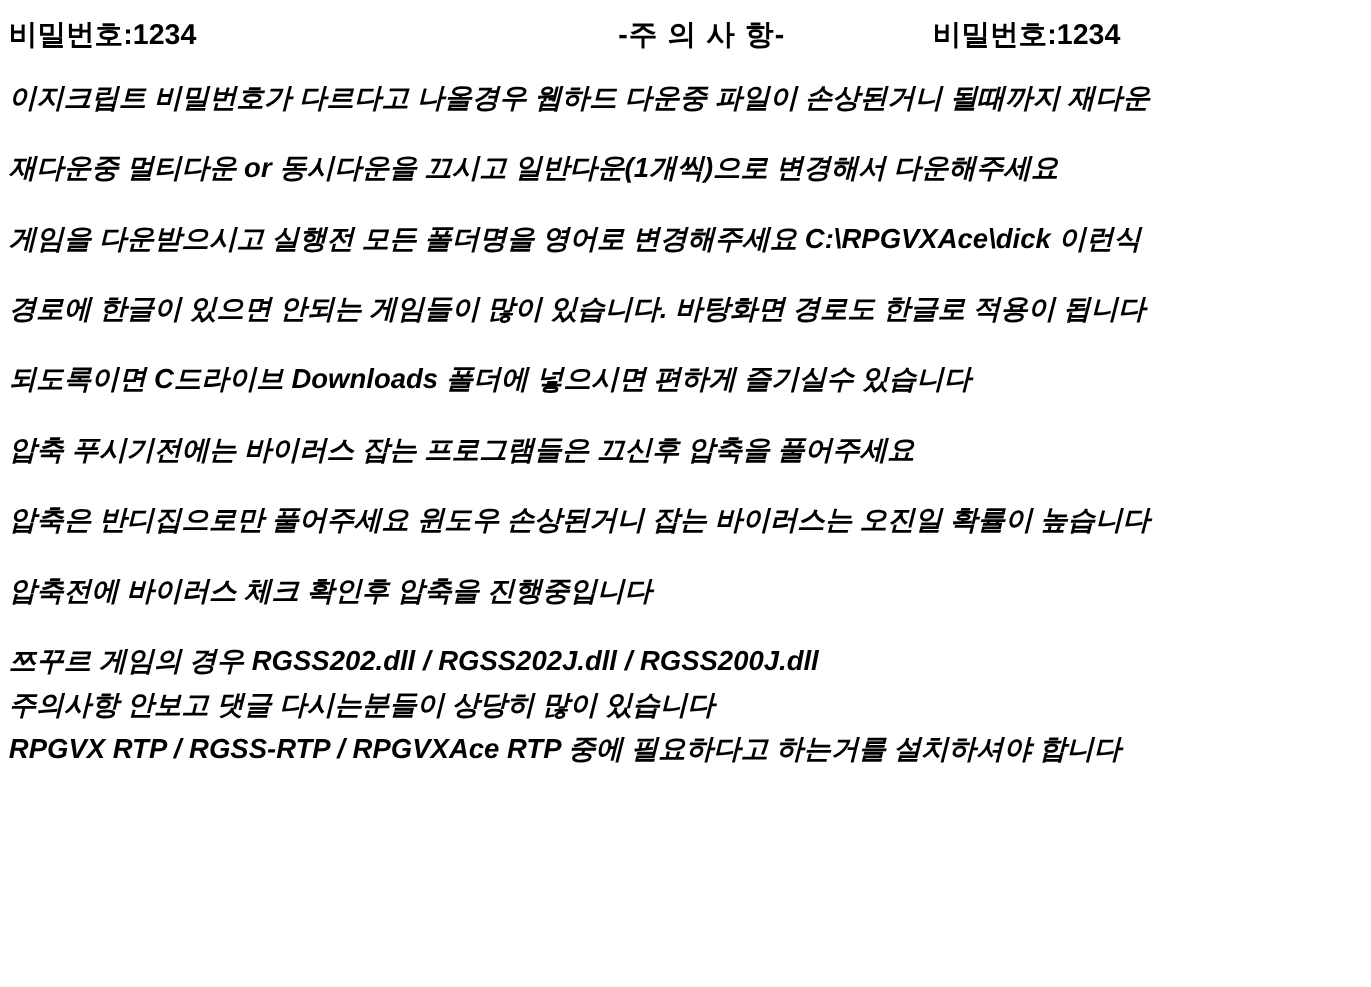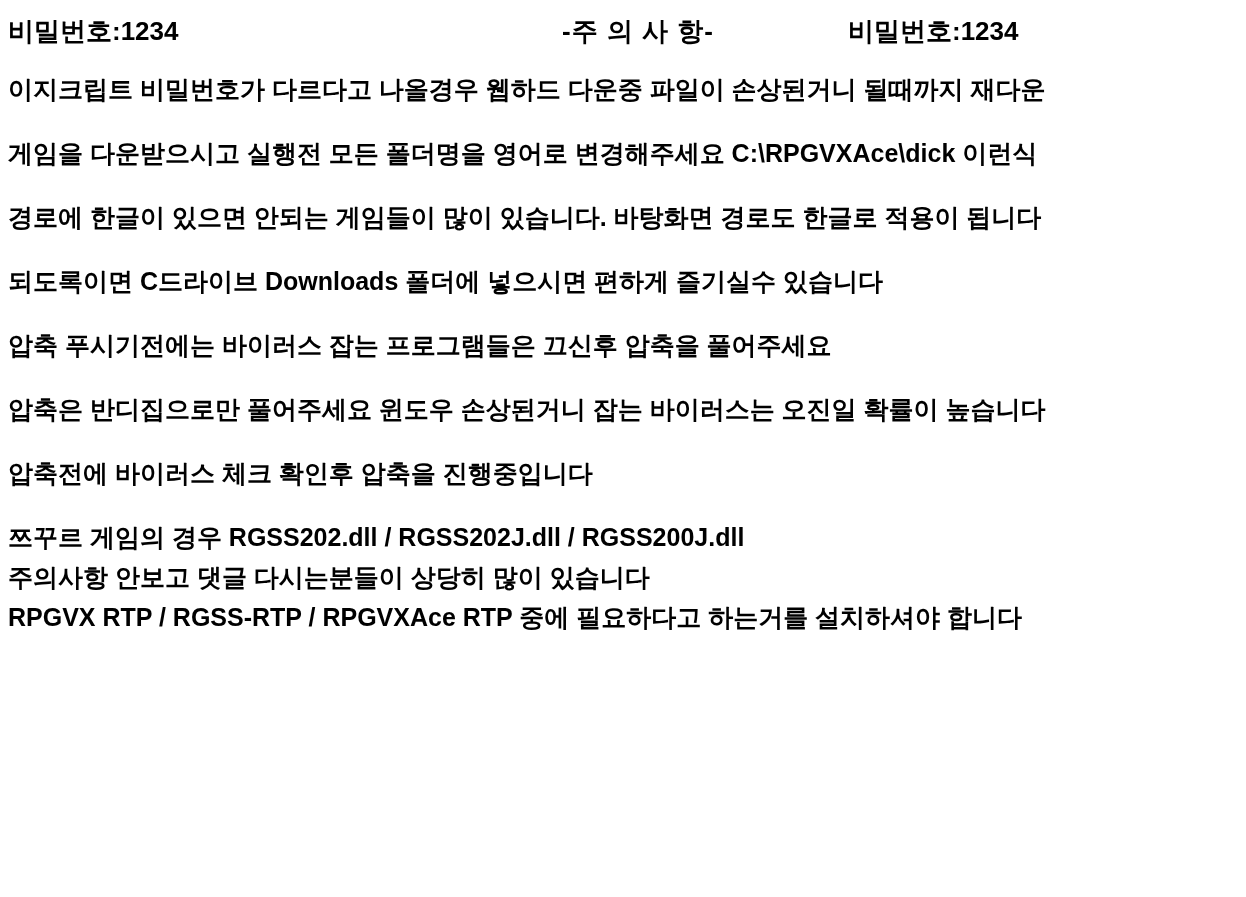--- a/index.html
+++ b/index.html
@@ -43,40 +43,42 @@
   .header-right {
     flex: 1 1 auto;
     text-align: left;
   }
   .line {
     font-size: 25px;
     font-weight: bold;
     white-space: nowrap;
     margin: 12px 0 36px 0;
     line-height: 1.12;
+    font-style: italic;
   }
   .line.tight {
     margin-bottom: 4px;
   }
   .line.last {
     margin-bottom: 0;
   }
 </style>
 </head>
 <body>
 
 <div class="page">
 
   <div class="header-row">
     <span class="header-left">비밀번호:1234</span>
     <span class="header-center">-주  의  사  항-</span>
     <span class="header-right">비밀번호:1234</span>
   </div>
 
   <p class="line">이지크립트 비밀번호가 다르다고 나올경우 웹하드 다운중 파일이 손상된거니 될때까지 재다운</p>
+  <p class="line">재다운중 멀티다운 or 동시다운을 끄시고 일반다운(1개씩)으로 변경해서 다운해주세요</p>
   <p class="line">게임을 다운받으시고 실행전 모든 폴더명을 영어로 변경해주세요 C:\RPGVXAce\dick 이런식</p>
   <p class="line">경로에 한글이 있으면 안되는 게임들이 많이 있습니다. 바탕화면 경로도 한글로 적용이 됩니다</p>
   <p class="line">되도록이면 C드라이브 Downloads 폴더에 넣으시면 편하게 즐기실수 있습니다</p>
   <p class="line">압축 푸시기전에는 바이러스 잡는 프로그램들은 끄신후 압축을 풀어주세요</p>
   <p class="line">압축은 반디집으로만 풀어주세요 윈도우 손상된거니 잡는 바이러스는 오진일 확률이 높습니다</p>
   <p class="line">압축전에 바이러스 체크 확인후 압축을 진행중입니다</p>
   <p class="line tight">쯔꾸르 게임의 경우 RGSS202.dll / RGSS202J.dll / RGSS200J.dll</p>
   <p class="line last">주의사항 안보고 댓글 다시는분들이 상당히 많이 있습니다</p>
   <p class="line">RPGVX RTP /  RGSS-RTP  / RPGVXAce RTP 중에 필요하다고 하는거를 설치하셔야 합니다</p>
 

